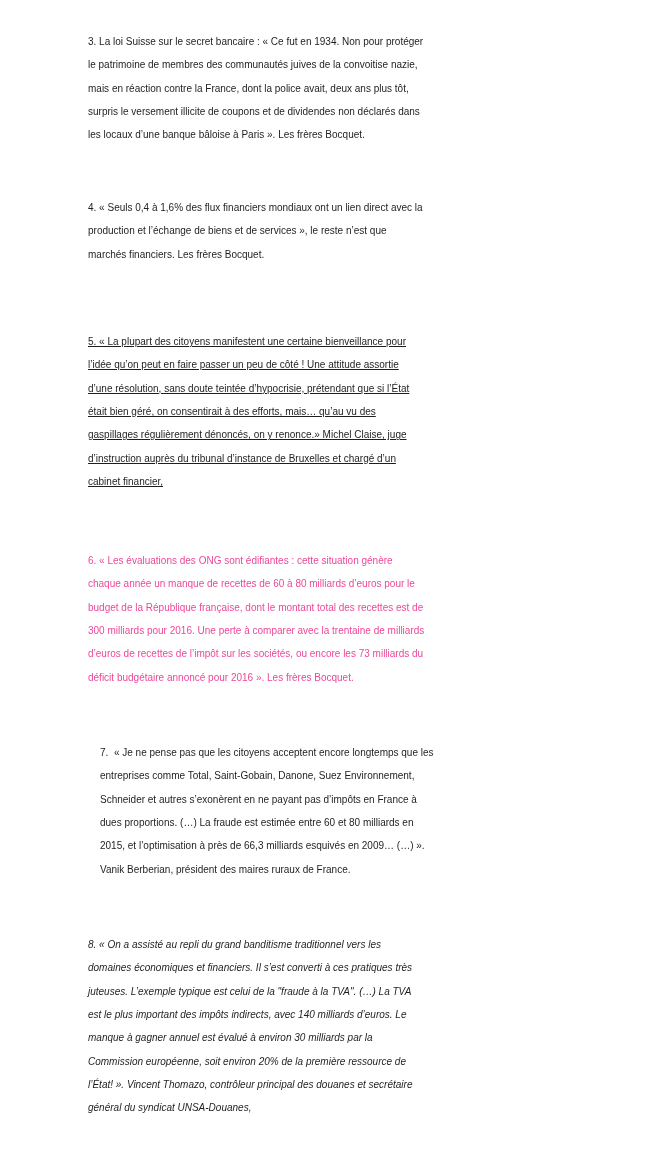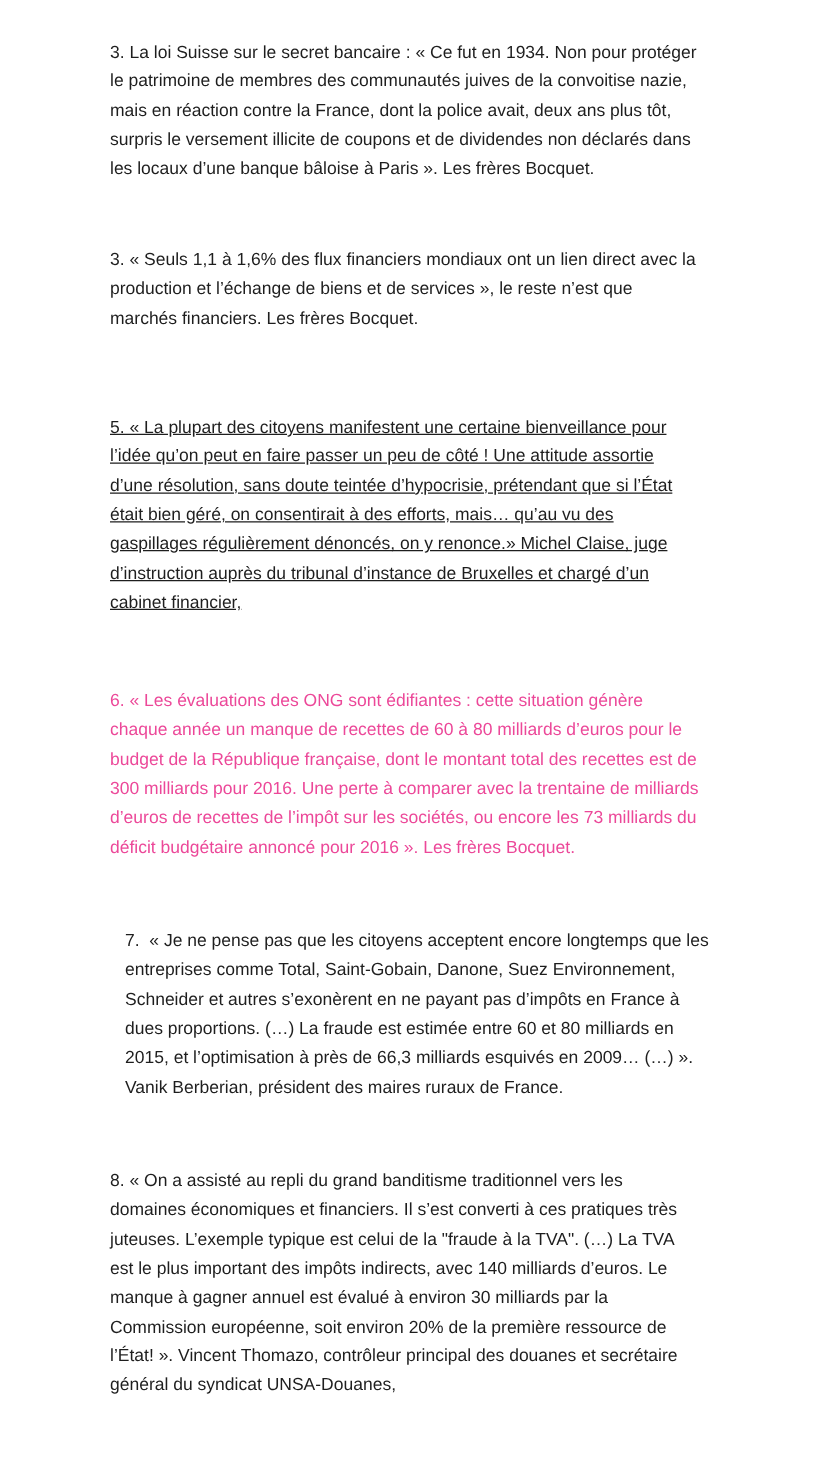--- a/index.html
+++ b/index.html
@@ -17,44 +17,44 @@
     position: relative;
     width: 651px;
     height: 1172px;
     background: #ffffff;
   }
   .para {
     position: absolute;
     left: 88px;
     width: 545px;
     margin: 0;
-    font-size: 14px;
+    font-size: 10px;
     line-height: 23.33px;
     color: #1e1e1e;
     white-space: pre-wrap;
     text-align: left;
   }
   .para-3 { top: 30px; }
   .para-4 { top: 196px; }
   .para-5 { top: 330px; text-decoration: underline; }
   .para-6 { top: 549px; }
   .para-7 { top: 741px; }
-  .para-8 { top: 933px; }
+  .para-8 { top: 933px; font-style: italic; }
 </style>
 </head>
 <body style="background: rgb(255, 255, 255);">
 
 <div class="page">
   <p class="para para-3" style="color: rgb(30, 30, 30);">3. La loi Suisse sur le secret bancaire : « Ce fut en 1934. Non pour protéger
 le patrimoine de membres des communautés juives de la convoitise nazie,
 mais en réaction contre la France, dont la police avait, deux ans plus tôt,
 surpris le versement illicite de coupons et de dividendes non déclarés dans
 les locaux d’une banque bâloise à Paris ». Les frères Bocquet.</p>
 
-  <p class="para para-4" style="color: rgb(30, 30, 30);">3. « Seuls 1,1 à 1,6% des flux financiers mondiaux ont un lien direct avec la
+  <p class="para para-4" style="color: rgb(30, 30, 30);">4. « Seuls 0,4 à 1,6% des flux financiers mondiaux ont un lien direct avec la
 production et l’échange de biens et de services », le reste n’est que
 marchés financiers. Les frères Bocquet.</p>
 
   <p class="para para-5" style="color: rgb(30, 30, 30);">5. « La plupart des citoyens manifestent une certaine bienveillance pour
 l’idée qu’on peut en faire passer un peu de côté ! Une attitude assortie
 d’une résolution, sans doute teintée d’hypocrisie, prétendant que si l’État
 était bien géré, on consentirait à des efforts, mais… qu’au vu des
 gaspillages régulièrement dénoncés, on y renonce.» Michel Claise, juge
 d’instruction auprès du tribunal d’instance de Bruxelles et chargé d’un
 cabinet financier,</p>

